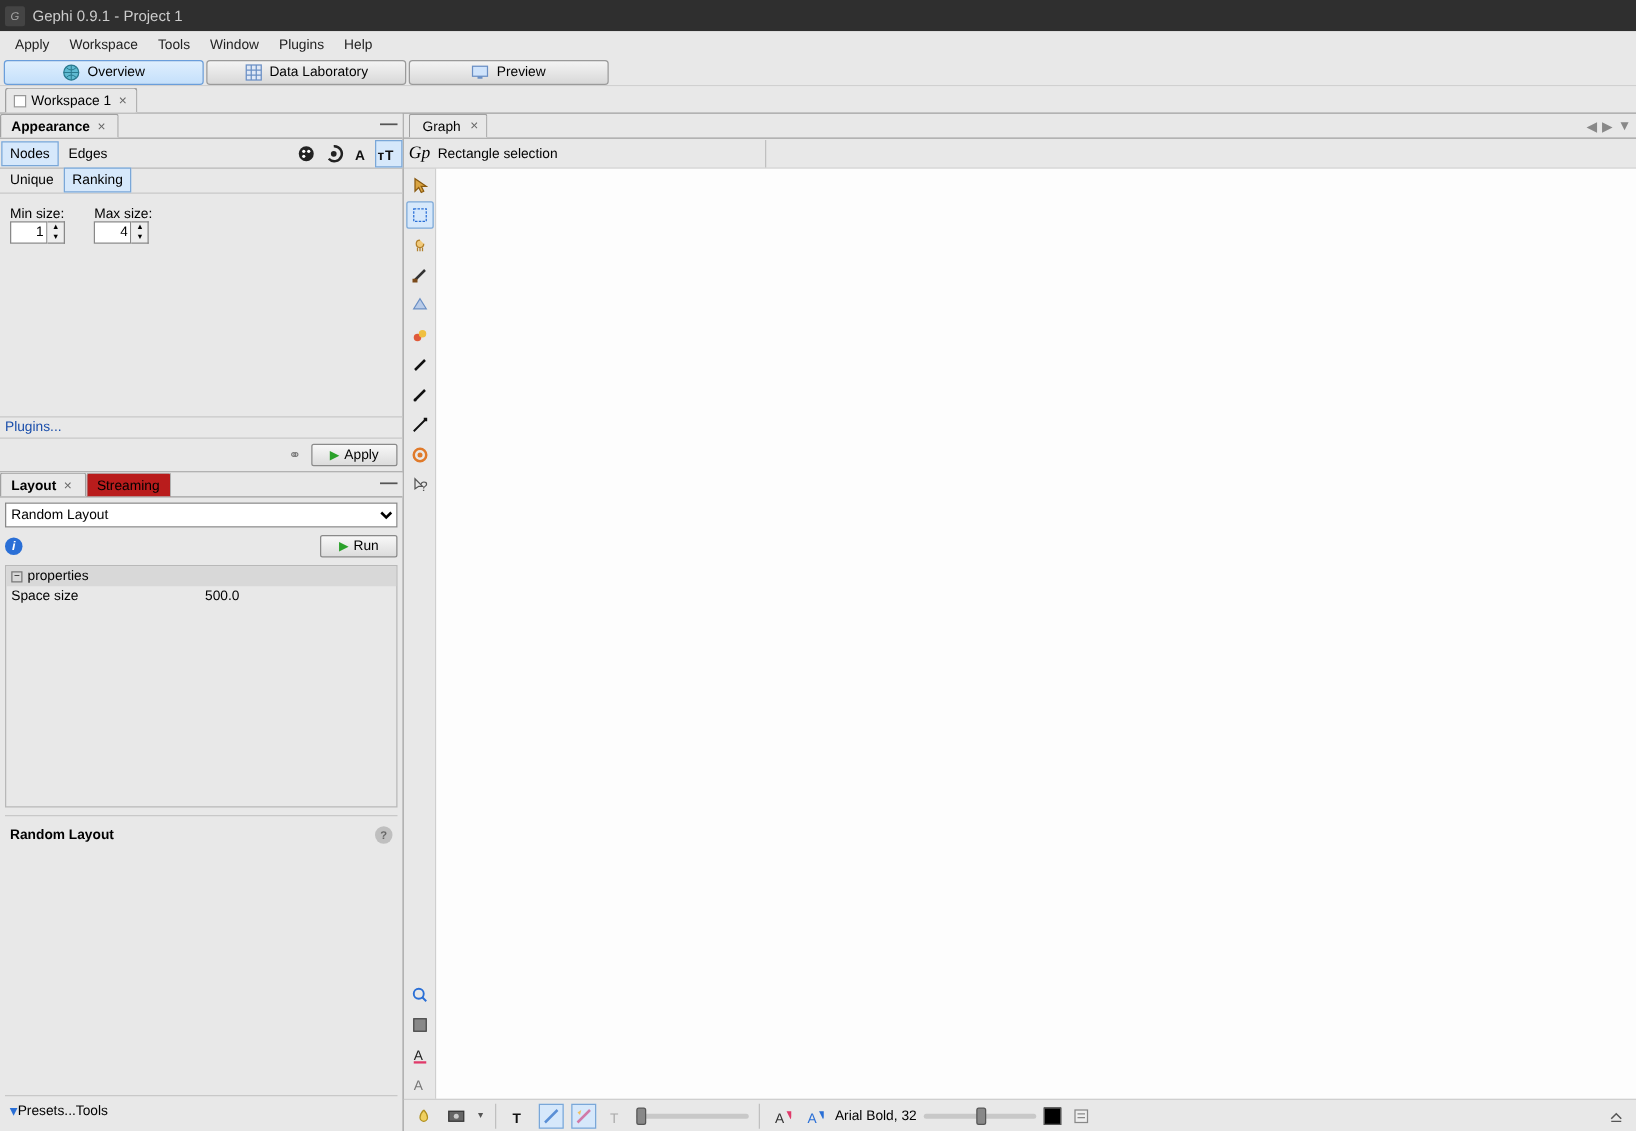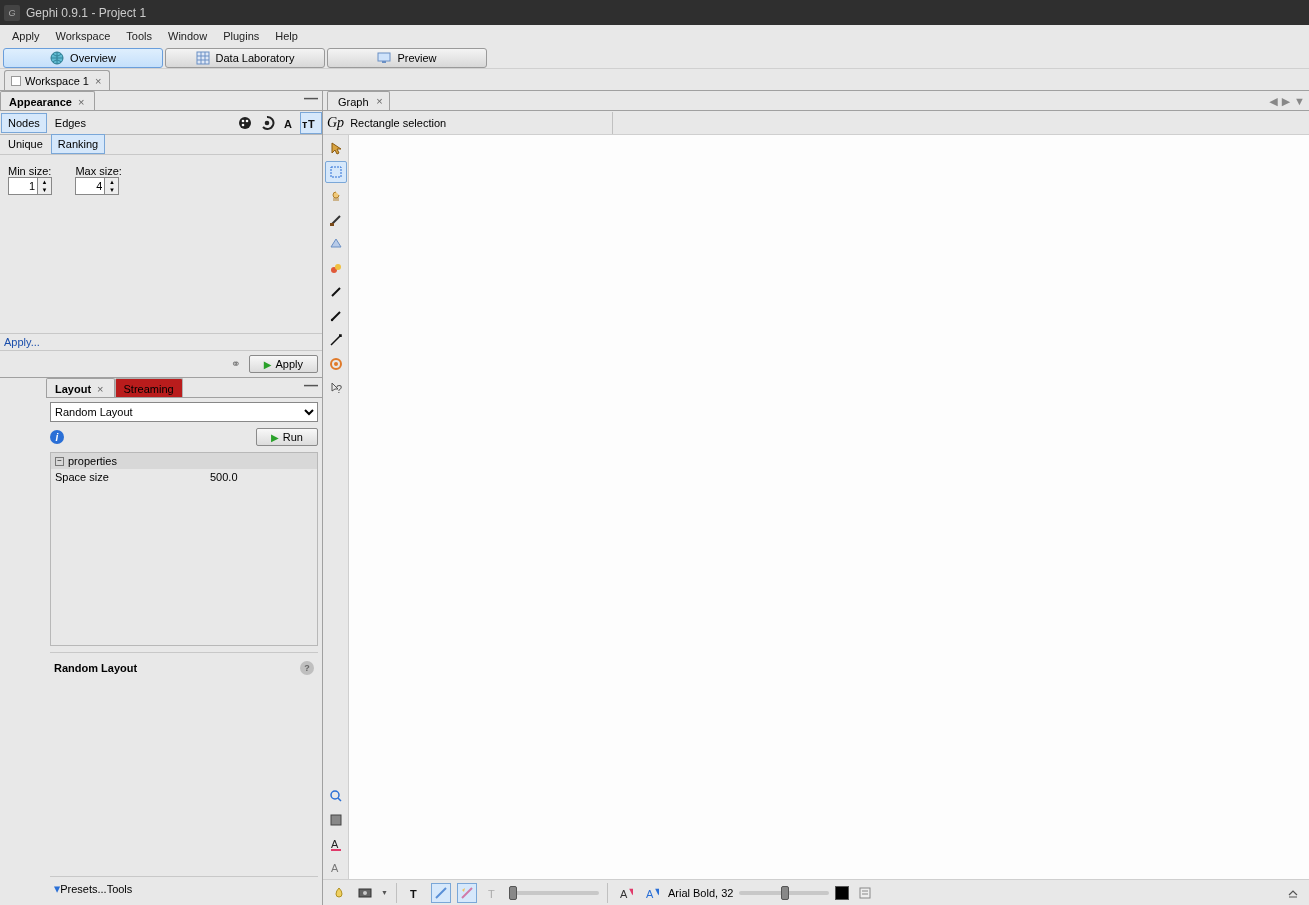--- a/index.html
+++ b/index.html
@@ -58,21 +58,21 @@
 .spinctl div{flex:1; display:flex;align-items:center;justify-content:center; font-size:6px; line-height:6px;}
 .apppad { height:128px; }
 .splinerow { border-top:1px solid #c8c8c8; padding:2px 4px; }
 .splinerow a { color:#1a4eab; text-decoration:none; }
 .applyrow { display:flex; justify-content:flex-end; align-items:center; gap:8px; padding:4px; border-top:1px solid #c8c8c8; }
 .linkic { color:#777; font-size:12px; }
 .btn { border:1px solid #8a8a8a; background:linear-gradient(#f8f8f8,#dcdcdc); padding:2px 14px; border-radius:2px; display:flex;align-items:center;gap:4px;}
 .runglyph { color:#2aa12a; font-size:10px; }
 
 
-.layoutpanel { flex:1; display:flex; flex-direction:column;padding-left:46px; }
+.layoutpanel { flex:1; display:flex; flex-direction:column; }
 .layoutbody { padding:4px; display:flex; flex-direction:column; gap:6px; flex:1;}
 .runrow { display:flex; align-items:center; justify-content:space-between; }
 .infoic { width:14px;height:14px;border-radius:50%;background:#2a6fd6;color:#fff;display:flex;align-items:center;justify-content:center;font-weight:bold;font-size:10px;font-style:italic;}
 .propgrid { border:1px solid #b8b8b8; }
 .propgrid .hdr { background:#d8d8d8; padding:2px 4px; display:flex;align-items:center;gap:4px;}
 .propgrid .hdr .tw { width:9px;height:9px;border:1px solid #777; display:flex;align-items:center;justify-content:center;font-size:8px;line-height:8px;}
 .propgrid .prow { display:flex; }
 .propgrid .prow div { padding:2px 4px; }
 .propgrid .prow .k { width:155px; }
 .propfill { height:160px; }
@@ -228,21 +228,21 @@
           <span class="spinner">
             <input value="4" style="">
             <span class="spinctl">
                 <div>▲</div>
                 <div>▼</div>
               </span>
           </span>
         </div>
       </div>
       <div class="apppad"></div>
-      <div class="splinerow"><a href="#">Apply...</a></div>
+      <div class="splinerow"><a href="#">Plugins...</a></div>
       <div class="applyrow">
         <span class="linkic">⚭</span>
         <button class="btn">
           <span class="runglyph">▶</span>
           <span>Apply</span>
         </button>
       </div>
     </div>
 
     <div class="layoutpanel">

